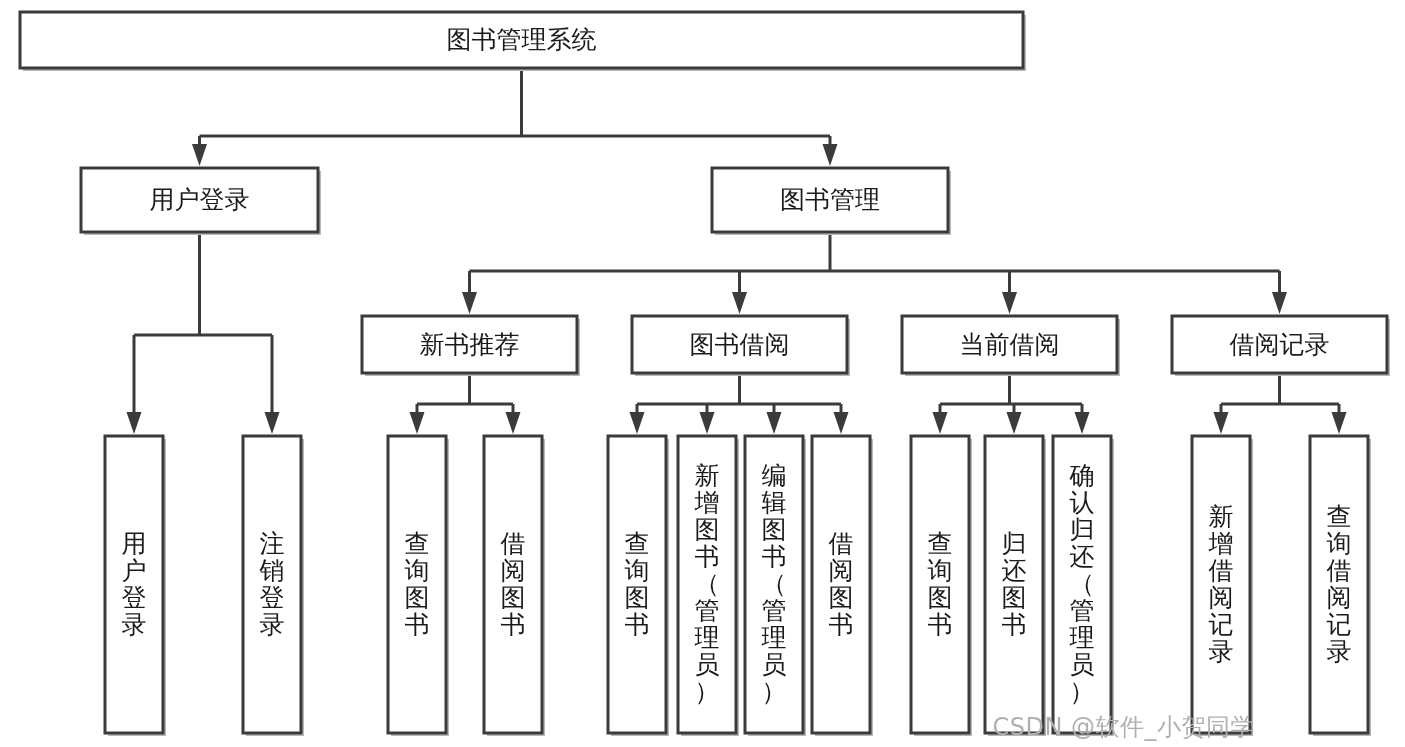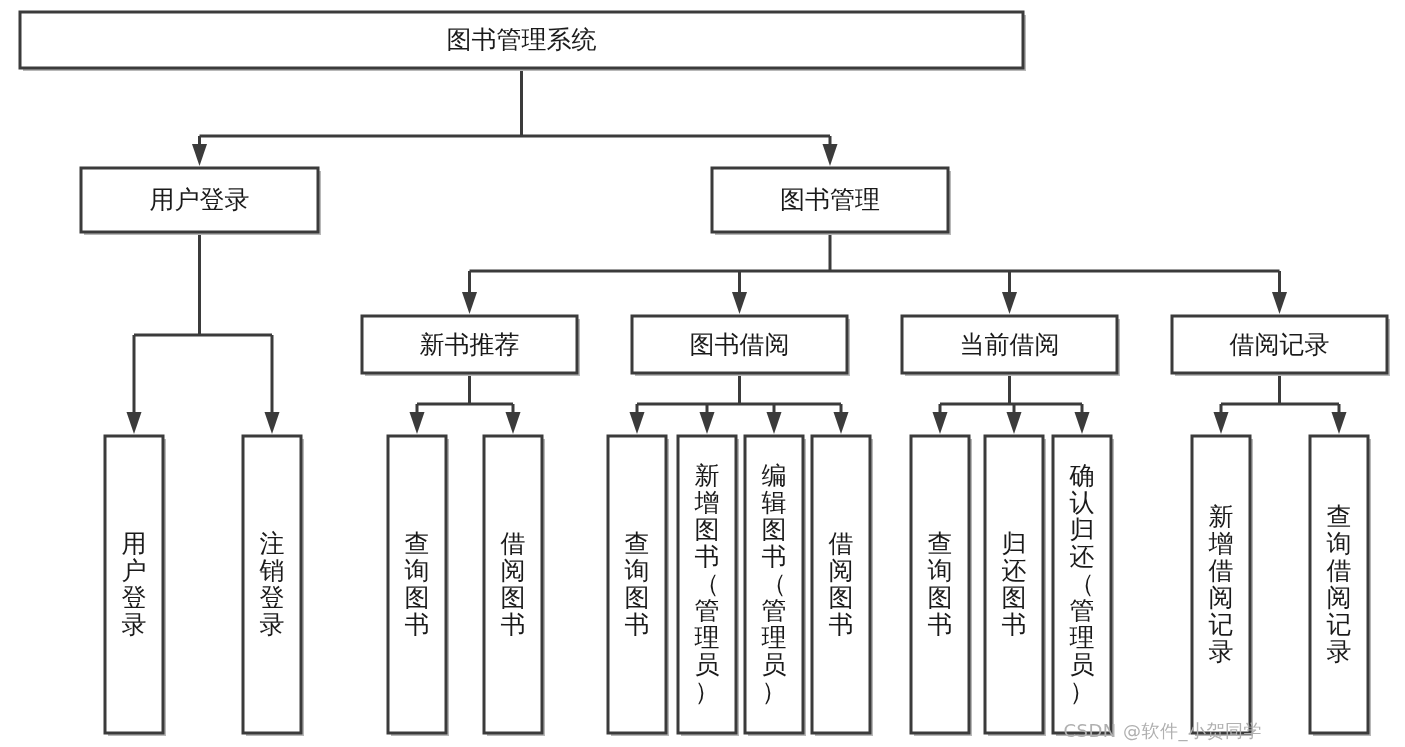--- a/index.html
+++ b/index.html
@@ -22,23 +22,23 @@
     dominant-baseline:middle;
   }
   .node-label-vertical{
     fill:#1a1a1a;
     font-family:"DejaVu Sans","Liberation Sans",sans-serif;
     font-size:25px;
     text-anchor:middle;
   }
   .watermark{
     position:absolute;
-    right:8px;bottom:4px;
-    font-family:"DejaVu Sans","Liberation Sans",sans-serif;
-    font-size:18px;
+    right:15px;bottom:4px;
+    font-family:"DejaVu Sans","Liberation Sans",sans-serif;
+    font-size:24px;
     color:#b0b0b0;
     white-space:nowrap;
     letter-spacing:0.5px;
     pointer-events:none;
   }
 </style>
 </head>
 <body>
 
 <div id="diagram-root">

